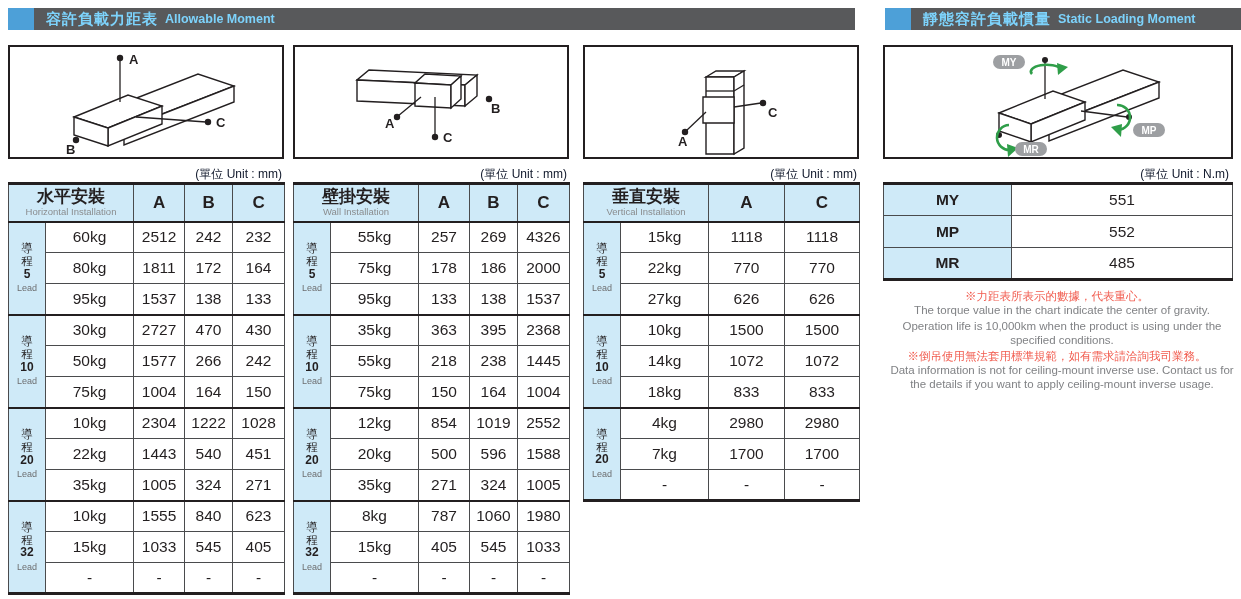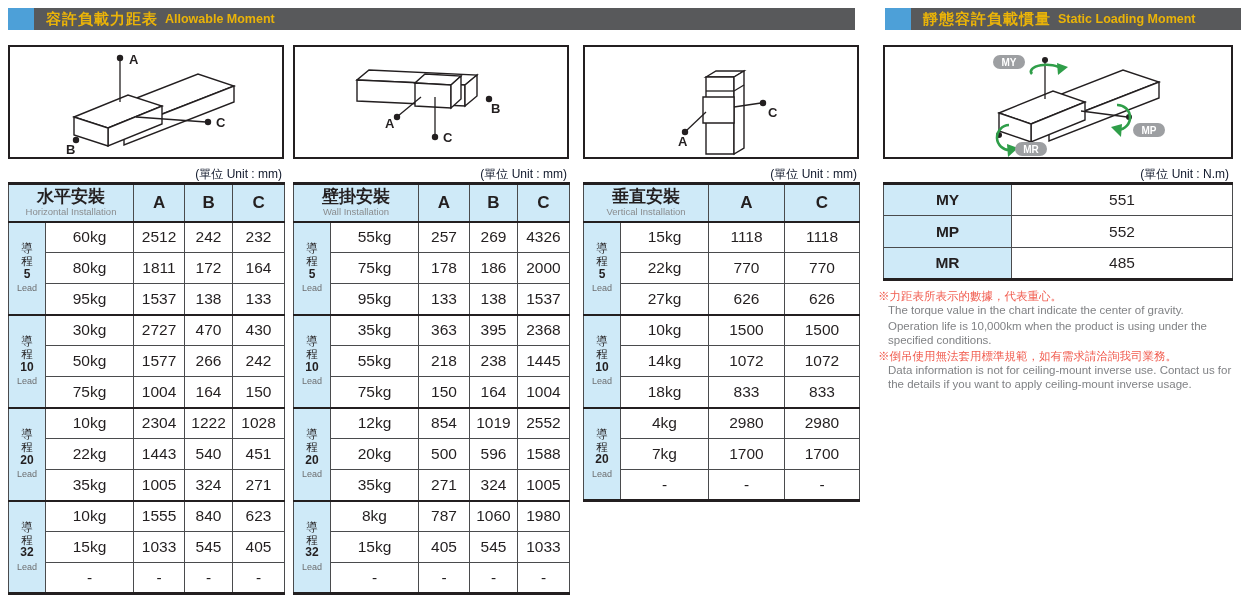--- a/index.html
+++ b/index.html
@@ -1,18 +1,18 @@
 <!DOCTYPE html>
 <html><head>
 <meta charset="utf-8">
 <style>
   * { margin:0; padding:0; box-sizing:border-box; }
   html,body { width:1241px; height:599px; background:#fff; overflow:hidden;
     font-family:"Liberation Sans", sans-serif; color:#231f20; }
-  .bar { position:absolute; top:8px; height:22px; background:#58595b; color:#eab308;
+  .bar { position:absolute; top:8px; height:22px; background:#58595b; color:#7dd3fc;
     display:flex; align-items:center; }
   #bar-left { left:8px; width:847px; }
   #bar-right { left:885px; width:392px; }
   .accent { width:26px; height:22px; background:#4da0d8; margin-right:12px; flex:none; }
   .bar-zh { font-weight:bold; font-size:15px; letter-spacing:1px; }
   .bar-en { font-weight:bold; font-size:12.5px; margin-left:7px; }
   .diagram-box { position:absolute; top:45px; height:114px; border:2px solid #231f20; background:#fff; }
   #dia1 { left:8px;  width:276px; }
   #dia2 { left:293px; width:276px; }
   #dia3 { left:583px; width:276px; }
@@ -33,21 +33,21 @@
   .mtable th.title .t-en { font-size:9.5px; color:#8a8c8e; font-weight:normal; }
   .mtable th.col { font-size:17px; }
   .mtable td { height:31px; font-size:15.5px; }
   .mtable td.lead { background:#cfeaf8; font-size:11.5px; line-height:1.12; padding:1px 0; }
   .mtable td.lead b { font-size:12px; }
   .mtable td.lead .le { font-size:9px; color:#6d6e70; }
   .mtable tr.gstart td { border-top:2px solid #231f20; }
   .stable { left:883px; width:350px; border-top:3px solid #231f20; border-bottom:3px solid #231f20; }
   .stable td { border:1px solid #4a4b4d; height:32px; text-align:center; font-size:15.5px; }
   .stable td.skey { background:#cfeaf8; width:128px; font-weight:bold; }
-  .notes { position:absolute; left:878px; top:289px; width:358px; }
+  .notes { position:absolute; left:878px; top:289px; width:358px;text-align:center; }
   .note { margin-bottom:2px; }
   .note .nzh { color:#f15b4e; font-size:11.5px; line-height:1.3; }
   .note .nen { color:#808285; font-size:11.5px; line-height:1.2; padding-left:10px; }
   svg text { font-family:"Liberation Sans", sans-serif; }
   .pt { font-size:13px; font-weight:bold; fill:#231f20; }
   .pill-t { font-size:10px; font-weight:bold; fill:#fff; }
   .ln { stroke:#231f20; stroke-width:1.3; fill:none; }
   .shape { stroke:#231f20; stroke-width:1.4; fill:#fff; }
   .garr { stroke:#2f9e49; stroke-width:2.6; fill:none; }
   .ghead { fill:#2f9e49; stroke:none; }

